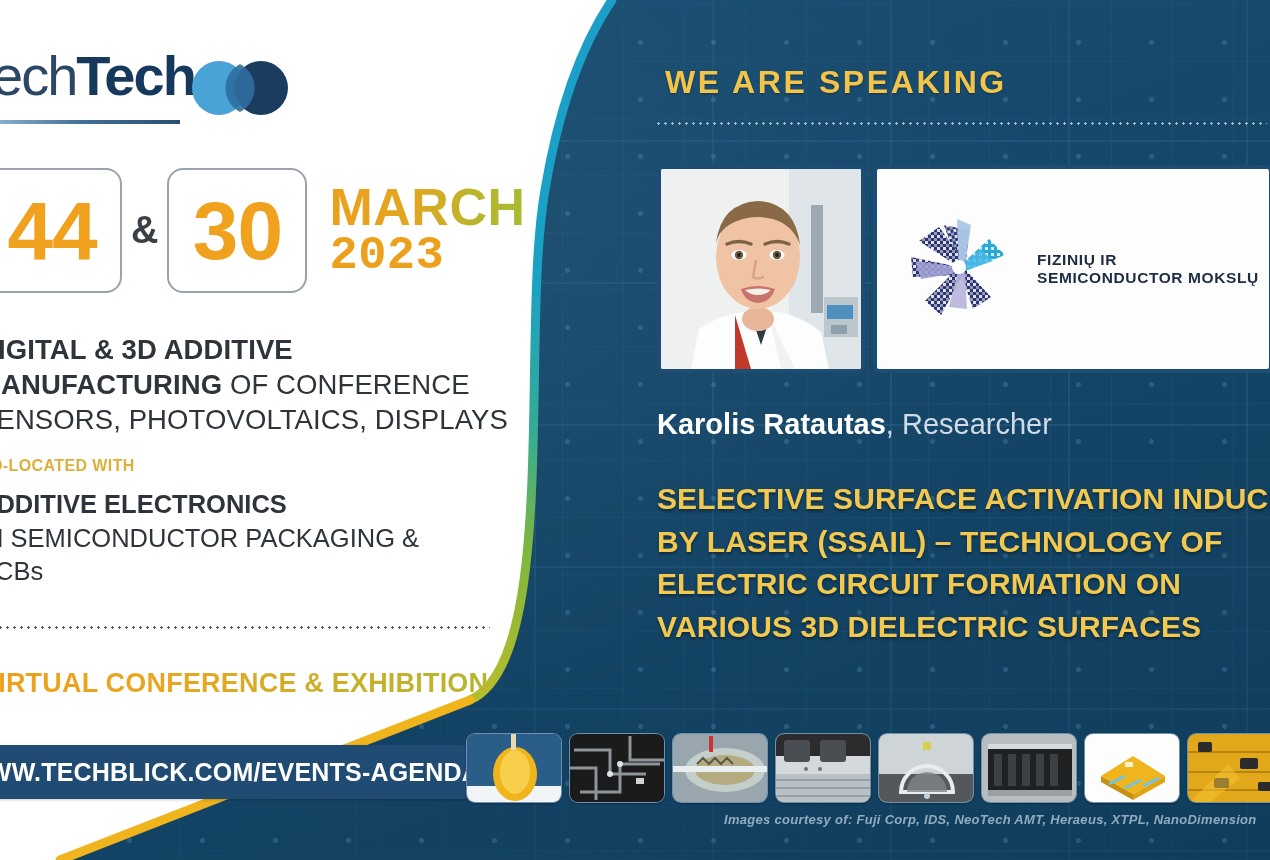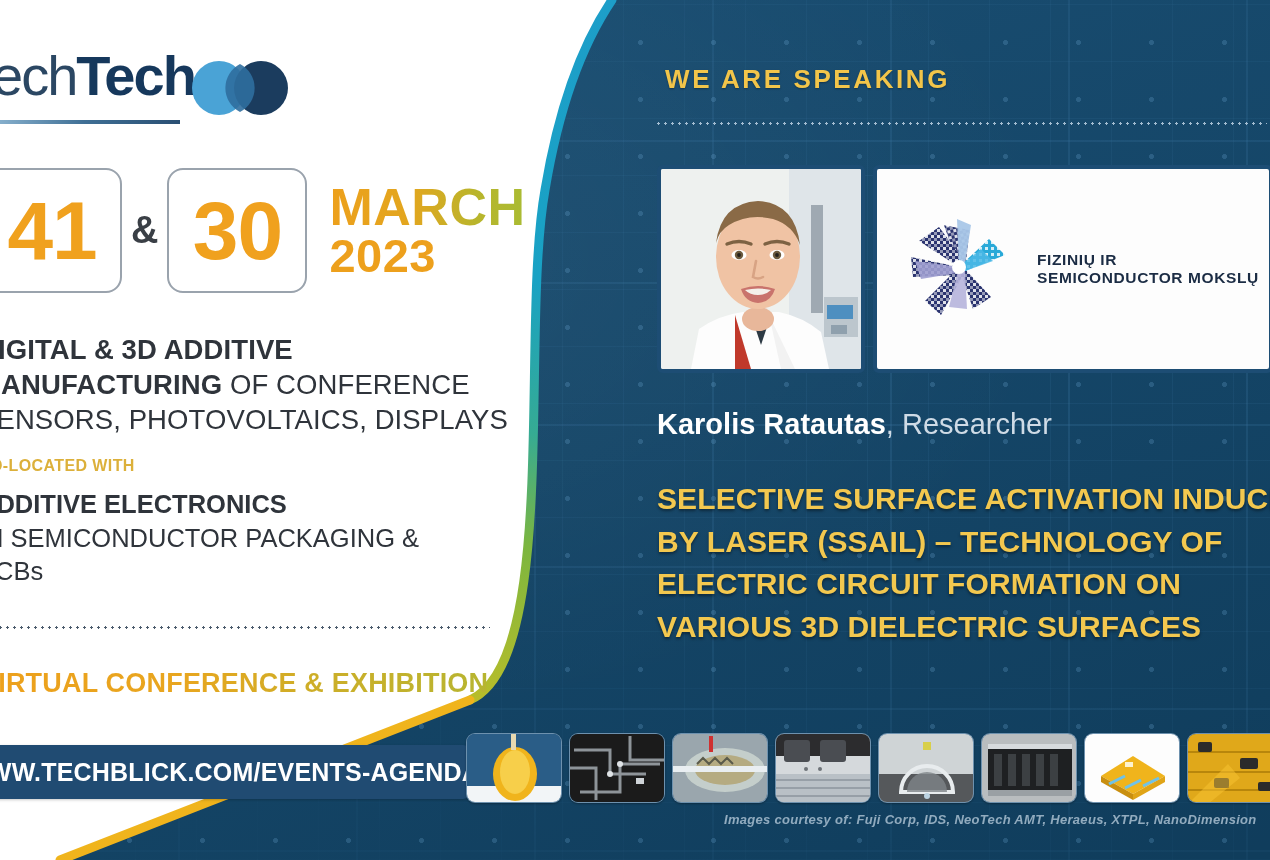--- a/index.html
+++ b/index.html
@@ -72,21 +72,21 @@
     display:flex; align-items:center; justify-content:center; background:#fff;
   }
   .date-num{ font-size:82px; font-weight:700; color:#f0a11e; line-height:1; letter-spacing:-1px; }
   .amp{ font-size:38px; font-weight:700; color:#3a3f46; margin:0 9px; }
   .month-wrap{ margin-left:22px; line-height:.96; }
   .month{
     font-size:52px; font-weight:700; letter-spacing:.5px;
     background:linear-gradient(90deg,#eda01c 0%,#e2a61f 42%,#b9b52c 75%,#a9bb33 100%);
     -webkit-background-clip:text; background-clip:text; color:transparent;
   }
-  .year{ font-size:47px; font-weight:700; color:#eda01c; letter-spacing:.5px; }
+  .year{ font-size:47px; font-weight:700; color:#eda01c; letter-spacing:.5px;font-family:Liberation Mono, monospace; }
 
   
   .headline{ position:absolute; left:-22px; top:332px; width:560px; }
   .hl-line{
     font-size:27.5px; line-height:1.28; color:#2f343b; letter-spacing:.1px;
     white-space:nowrap;
   }
   .hl-b{ font-weight:700; }
   .hl-n{ font-weight:400; }
 
@@ -117,21 +117,21 @@
     display:flex; align-items:center; justify-content:center;
     box-shadow:0 1px 3px rgba(0,0,0,.22);
   }
   .url-btn span{
     color:#fff; font-size:25px; font-weight:700; letter-spacing:.2px; white-space:nowrap;
   }
 
   
   .we-speaking{
     position:absolute; left:665px; top:64px;
-    font-size:26px; font-weight:700; letter-spacing:2.6px; color:#f2c54a;
+    font-size:32px; font-weight:700; letter-spacing:2.6px; color:#f2c54a;
     text-shadow:0 1px 2px rgba(0,0,0,.32);
     white-space:nowrap;
   }
   .rule-dotted-r{
     position:absolute; left:655px; top:122px; width:612px; height:3px;
     background-image:radial-gradient(circle, rgba(190,210,228,.85) 1.1px, transparent 1.4px);
     background-size:7px 3px;
   }
 
   .cards{ position:absolute; left:657px; top:165px; display:flex; gap:8px; }
@@ -210,21 +210,21 @@
       <div class="logo-underline"></div>
       <svg class="logo-dots" viewBox="0 0 104 56">
         <circle cx="31" cy="28" r="27" fill="#4aa3d6"></circle>
         <circle cx="73" cy="28" r="27" fill="#1b3c5e"></circle>
         <path d="M 52 4 A 27 27 0 0 0 52 52 A 27 27 0 0 0 52 4 Z" fill="#2f6e9e" opacity="0.9"></path>
       </svg>
     </div>
 
     <div class="date-row">
       <div class="date-box">
-        <span class="date-num">41</span>
+        <span class="date-num">44</span>
       </div>
       <span class="amp">&amp;</span>
       <div class="date-box">
         <span class="date-num">30</span>
       </div>
       <div class="month-wrap">
         <div class="month">MARCH</div>
         <div class="year">2023</div>
       </div>
     </div>

